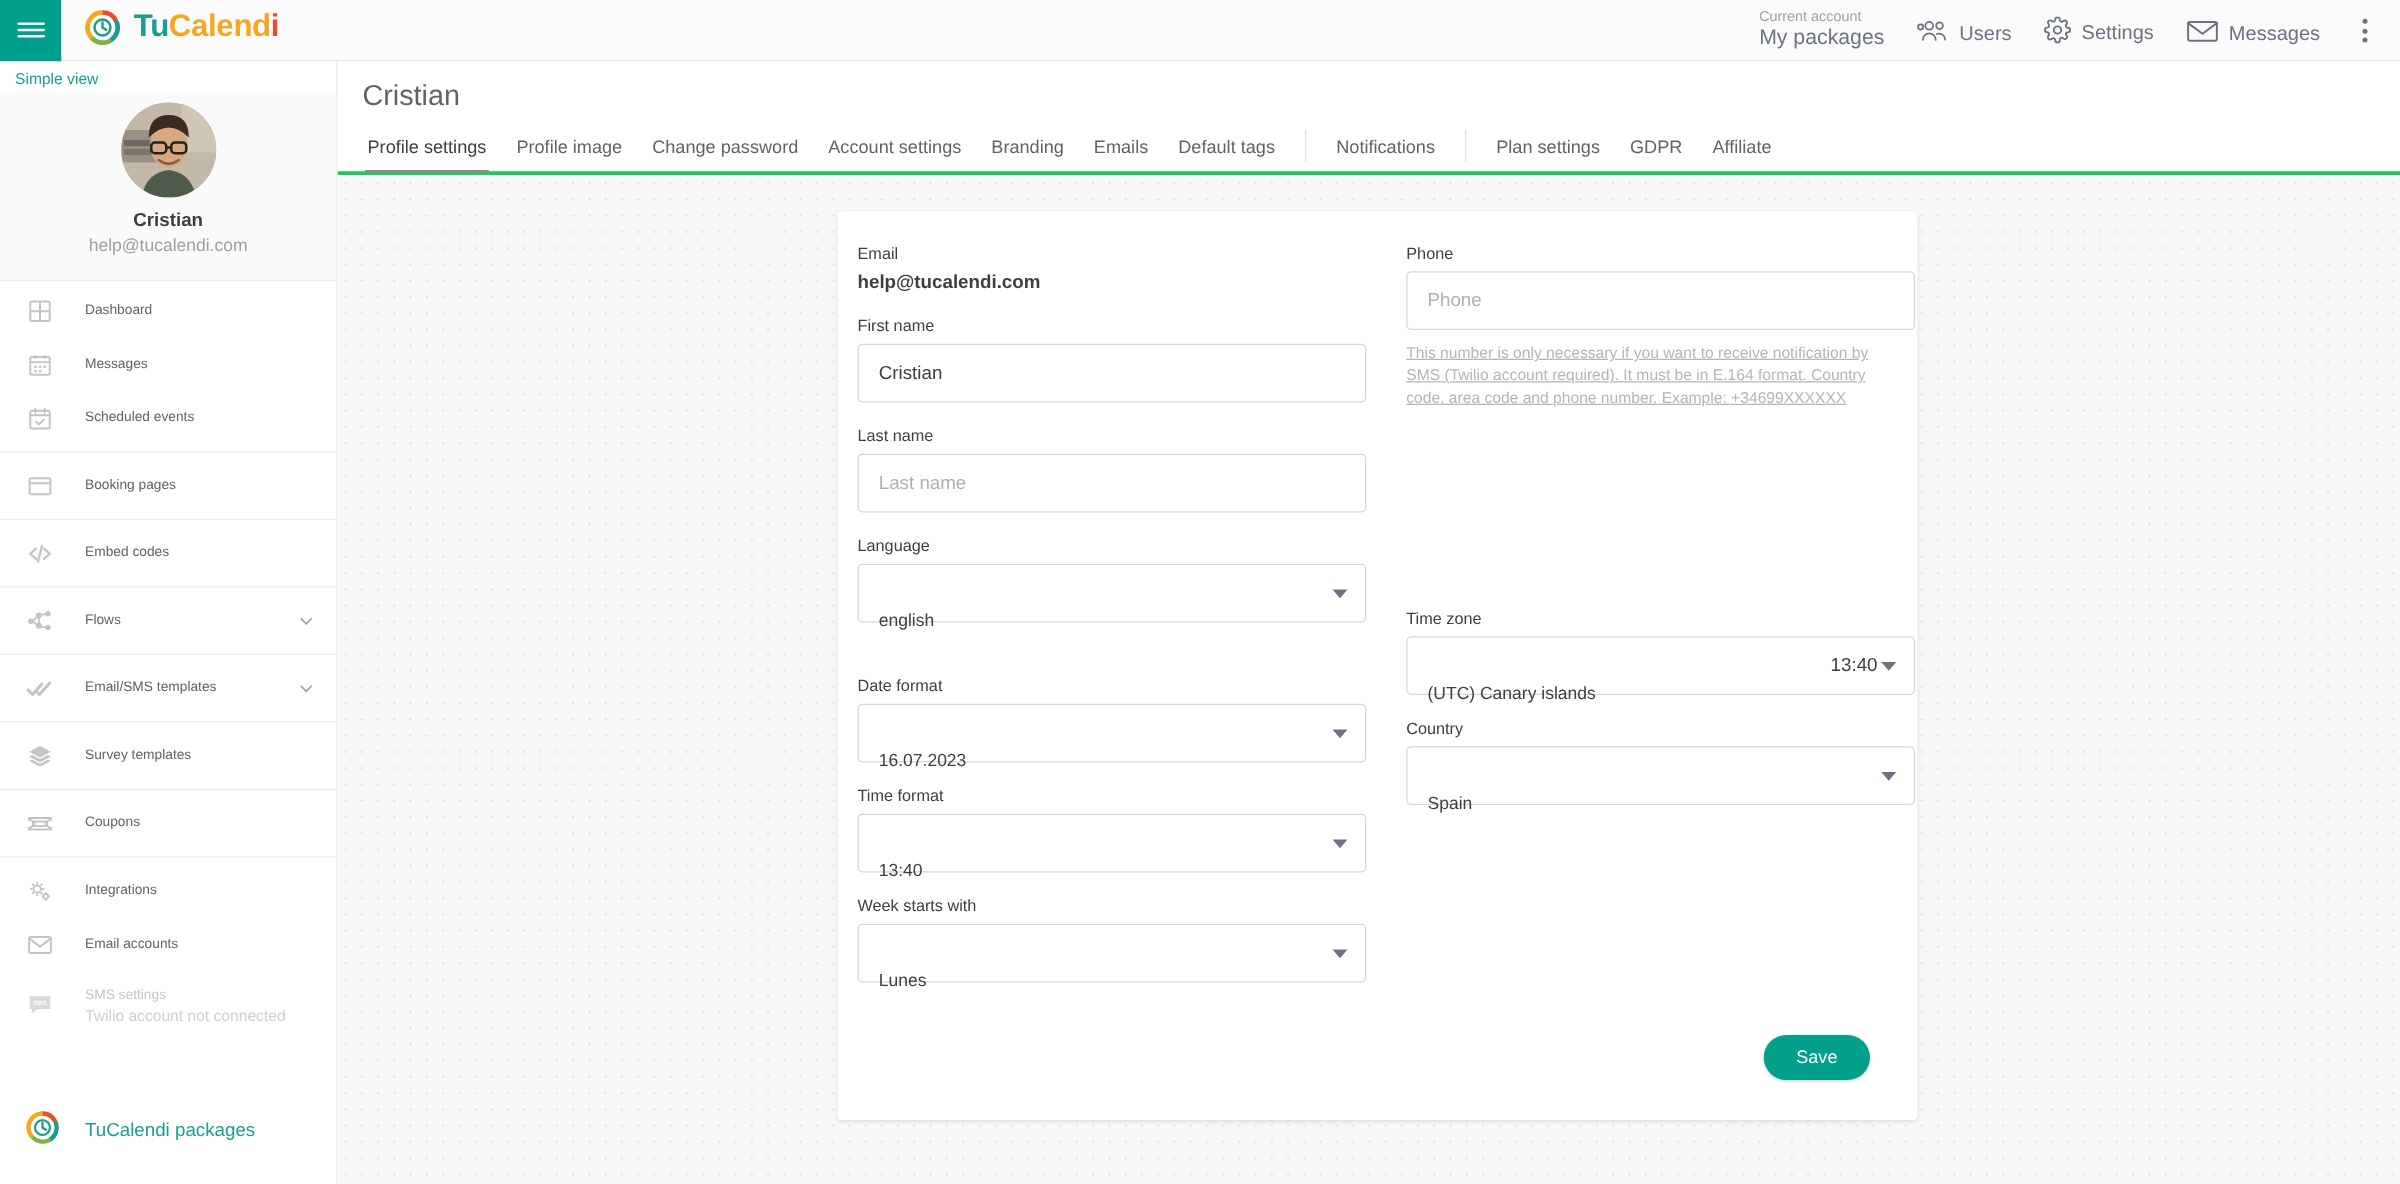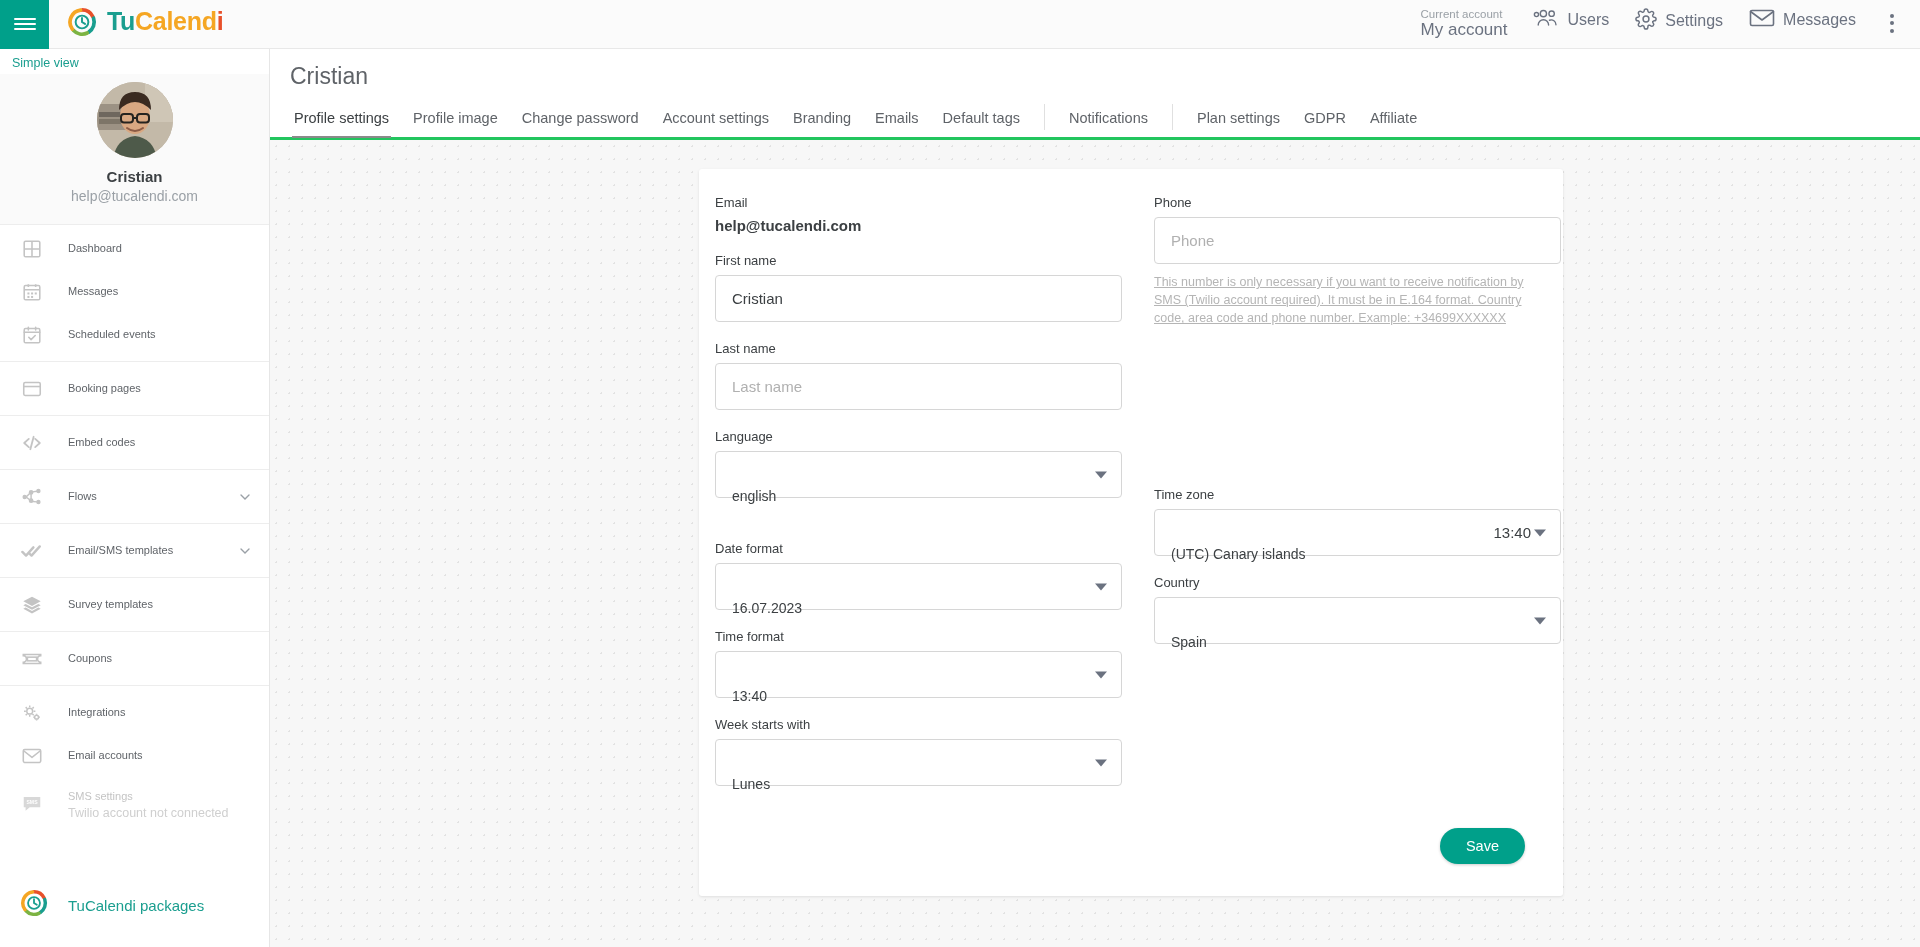--- a/index.html
+++ b/index.html
@@ -32,21 +32,21 @@
   .brand {
     display: flex; gap: 10px;
     margin-left: 18px; cursor: pointer;
   }
   .brand-text { font-size: 25px; font-weight: bold; letter-spacing: -0.3px; }
   .brand-text .c1 { color: #1a9e8f; }
   .brand-text .c2 { color: #f5a623; }
   .brand-text .c3 { color: #e8502a; }
 
   .top-right {
-    margin-left: auto; display: flex; align-items: flex-start;
+    margin-left: auto; display: flex; align-items: flex-end;
     gap: 26px; padding-right: 18px; color: #6b7280;
   }
   .acct-block { text-align: left; line-height: 1.1; cursor: pointer; }
   .acct-small { font-size: 11.5px; color: #9aa0a6; display: block; }
   .acct-big { font-size: 17px; color: #6b7280; display: block; margin-top: 1px; }
   .top-item {
     display: flex; align-items: center; gap: 8px;
     font-size: 16px; color: #6b7280; cursor: pointer;
   }
   .dots-btn {
@@ -136,21 +136,21 @@
   .tab-sep { width: 1px; height: 26px; background: #e0e0e0; margin: 0 12px 7px; }
 
   .canvas {
     position: relative; width: 1650px; height: 858px;
     background-color: #f7f7f7;
     background-image: radial-gradient(#e2e2e2 1px, transparent 1px);
     background-size: 13px 13px;
     overflow: hidden;
   }
   .card {
-    position: absolute; left: 429px; top: 29px;
+    position: absolute; left: 400px; top: 29px;
     width: 864px; height: 727px;
     background: #ffffff;
     border-radius: 3px;
     box-shadow: 0 1px 3px rgba(0,0,0,0.10);
   }
   .card-inner { padding: 26px 52px 0 8px; position: relative; height: 100%; }
   .cols { display: flex; gap: 32px; padding: 0 0 0 8px; }
   .col { width: 407px; }
 
   .fgroup { margin-bottom: 19px; }
@@ -216,21 +216,21 @@
         <circle cx="20" cy="20" r="8.5" fill="none" stroke="#1a9e8f" stroke-width="2.6"></circle>
         <path d="M20 14.5 L20 20 L24 22.5" fill="none" stroke="#1a9e8f" stroke-width="2.6" stroke-linecap="round"></path>
       </svg>
     </span>
     <span class="brand-text"><span class="c1">Tu</span><span class="c2">Calend</span><span class="c3">i</span></span>
   </div>
 
   <div class="top-right">
     <div class="acct-block">
       <span class="acct-small">Current account</span>
-      <span class="acct-big">My account</span>
+      <span class="acct-big">My packages</span>
     </div>
 
     <div class="top-item">
       <span>
         <svg width="26" height="20" viewBox="0 0 30 22" fill="none" stroke="#6b7280" stroke-width="1.6">
           <circle cx="12" cy="6" r="3.6"></circle>
             <circle cx="21.5" cy="6" r="3.1"></circle>
             <circle cx="4" cy="7" r="2.4"></circle>
           <path d="M6 19 a6 6 0 0 1 12 0" stroke-linecap="round"></path>
           <path d="M19 13.6 a5.4 5.4 0 0 1 7.5 5.2" stroke-linecap="round"></path>

